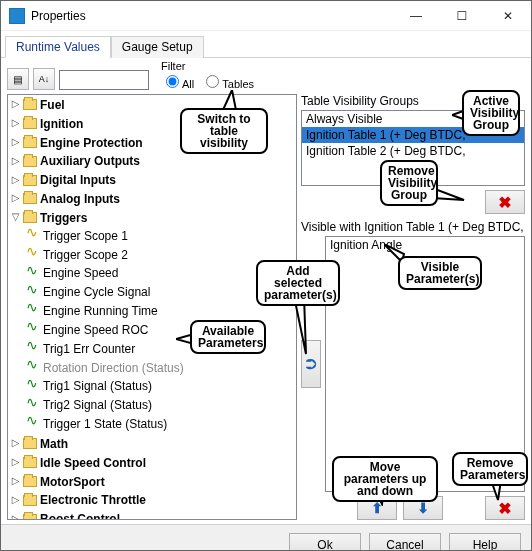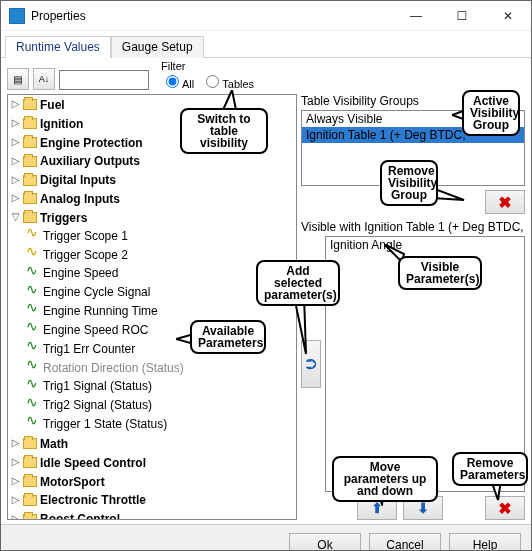--- a/index.html
+++ b/index.html
@@ -128,20 +128,21 @@
         </ul>
       </div>
     </div>
   </div>
 
   <div class="rightcol">
     <div class="grouplbl">Table Visibility Groups</div>
     <div class="listbox" style="height:76px;">
       <div class="item"><span>Always Visible</span></div>
       <div class="item sel"><span>Ignition Table 1 (+ Deg BTDC,</span></div>
+      <div class="item"><span>Ignition Table 2 (+ Deg BTDC,</span></div>
     </div>
     <div class="groupbtns">
       <div class="smallbtn">
           <span class="x-red">✖</span>
         </div>
     </div>
 
     <div class="sublbl">Visible with Ignition Table 1 (+ Deg BTDC,</div>
 
     <div class="paramrow">

